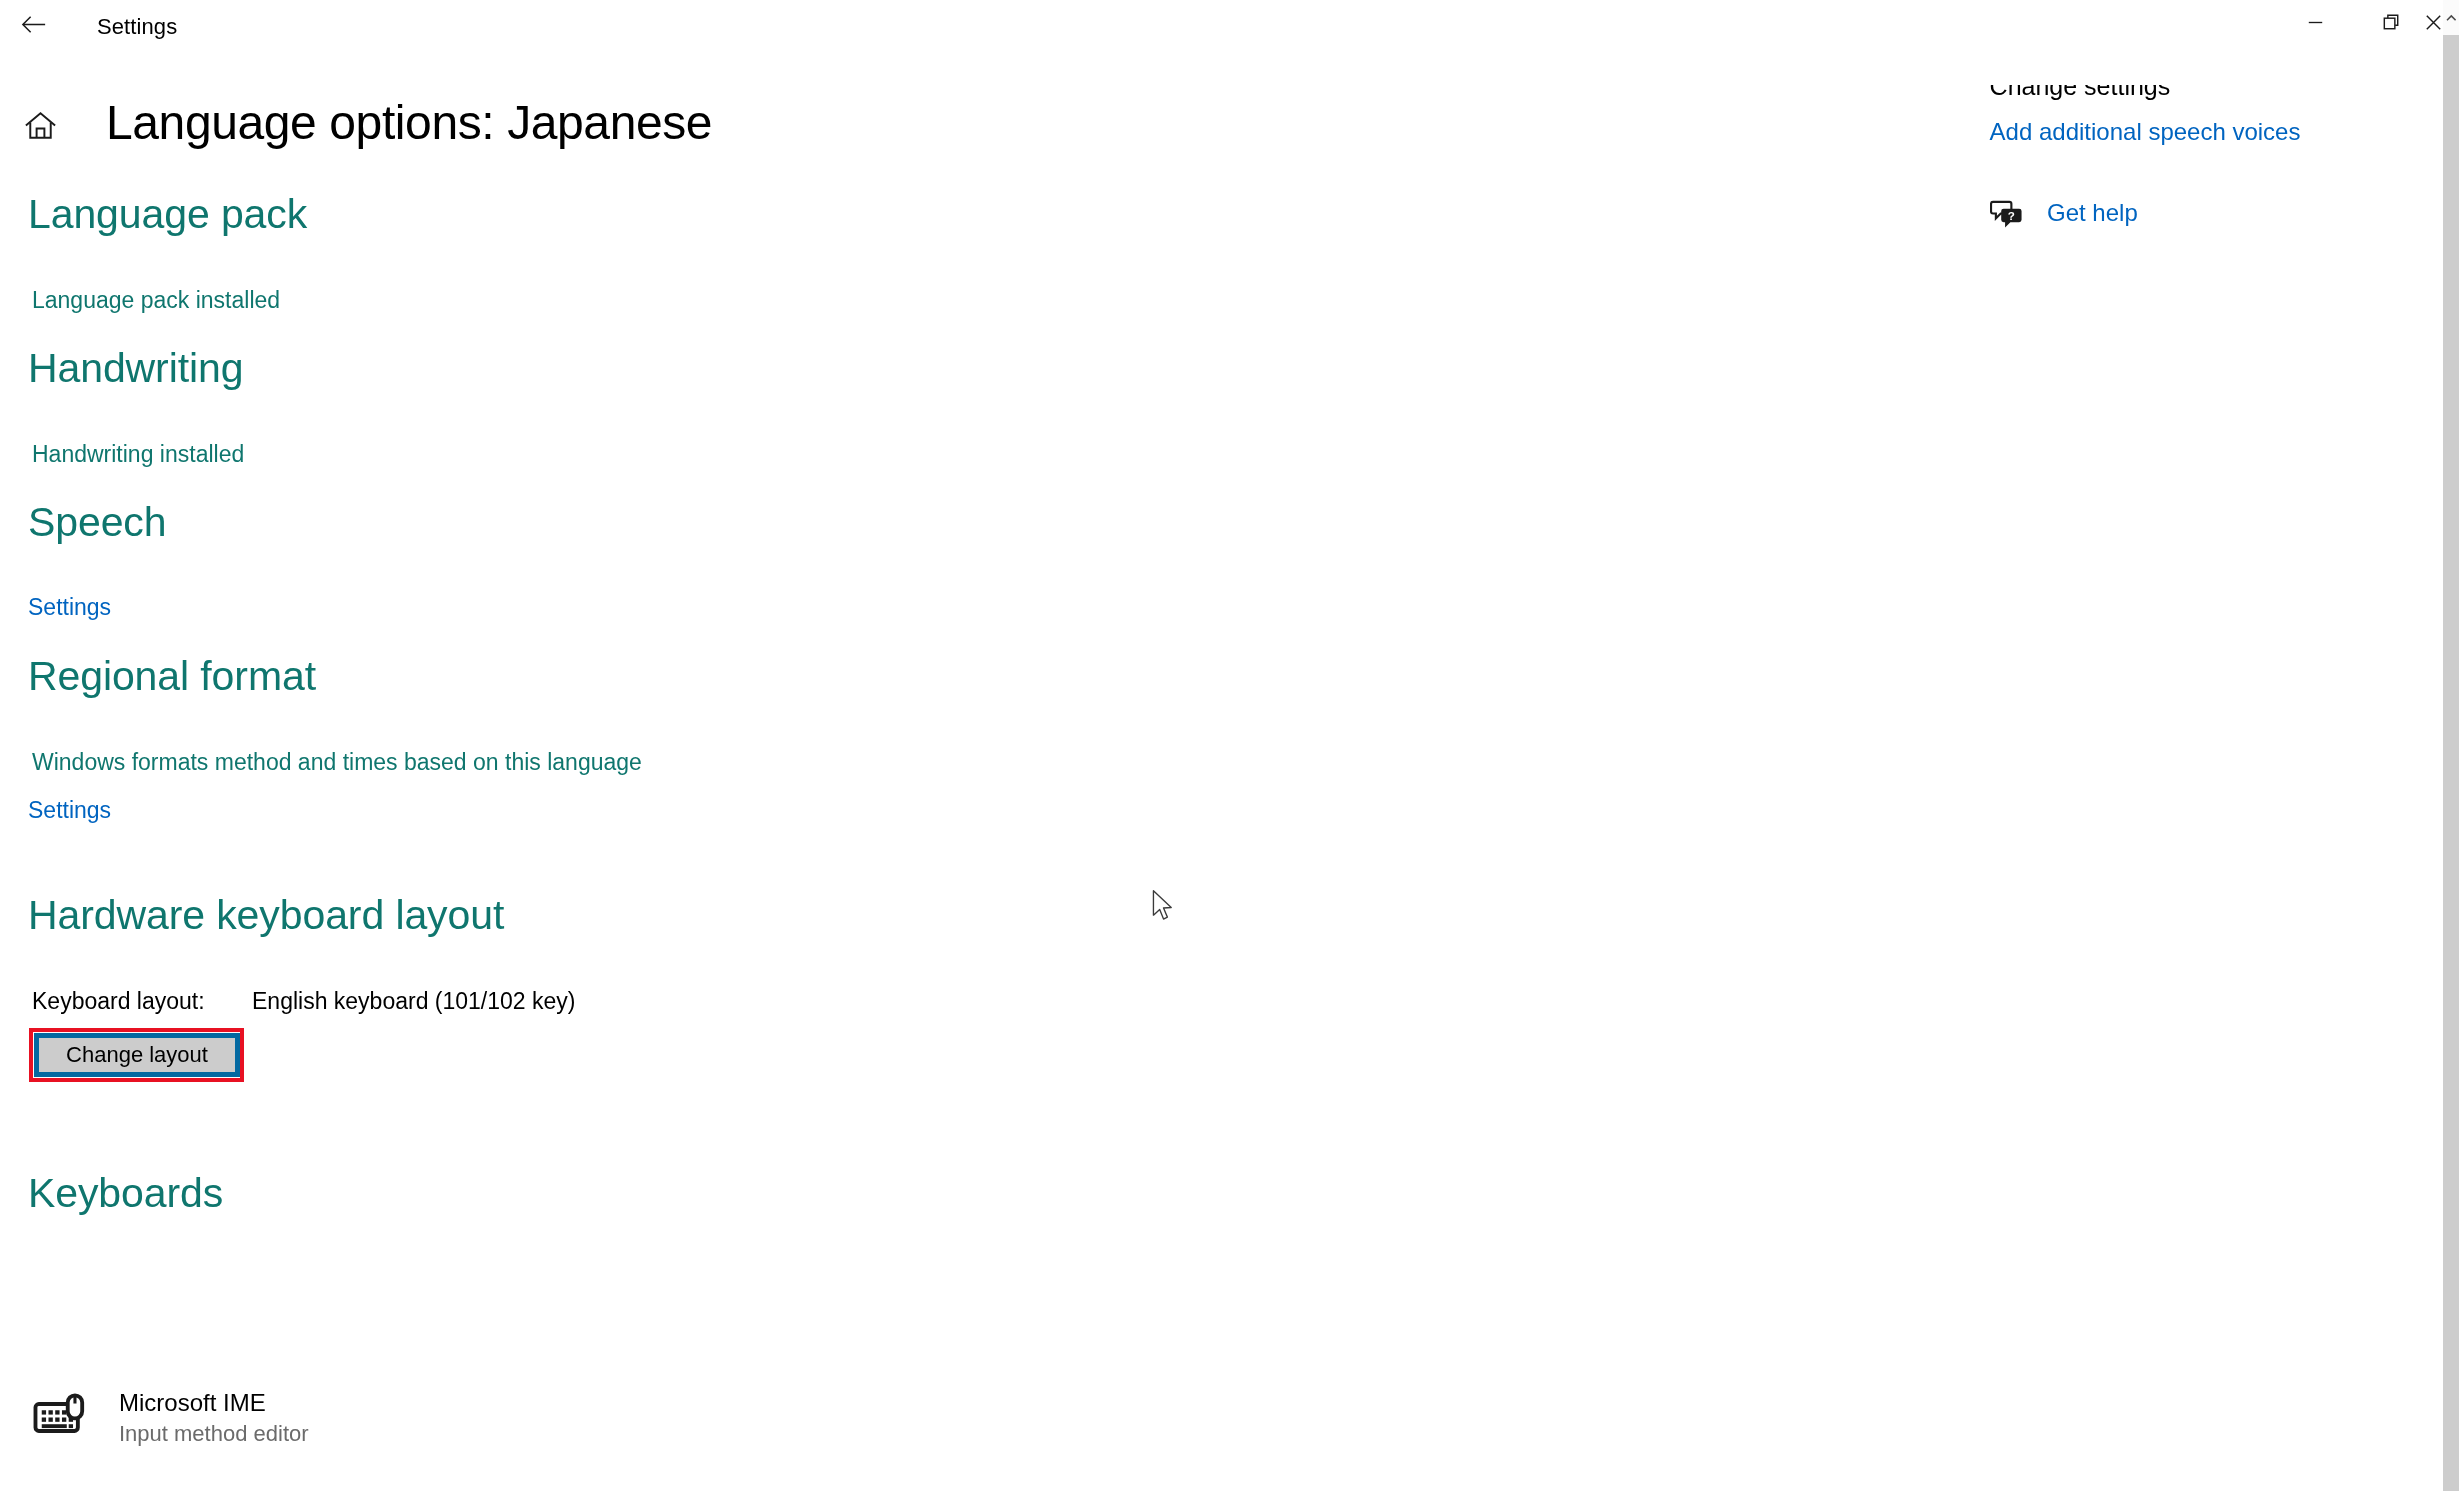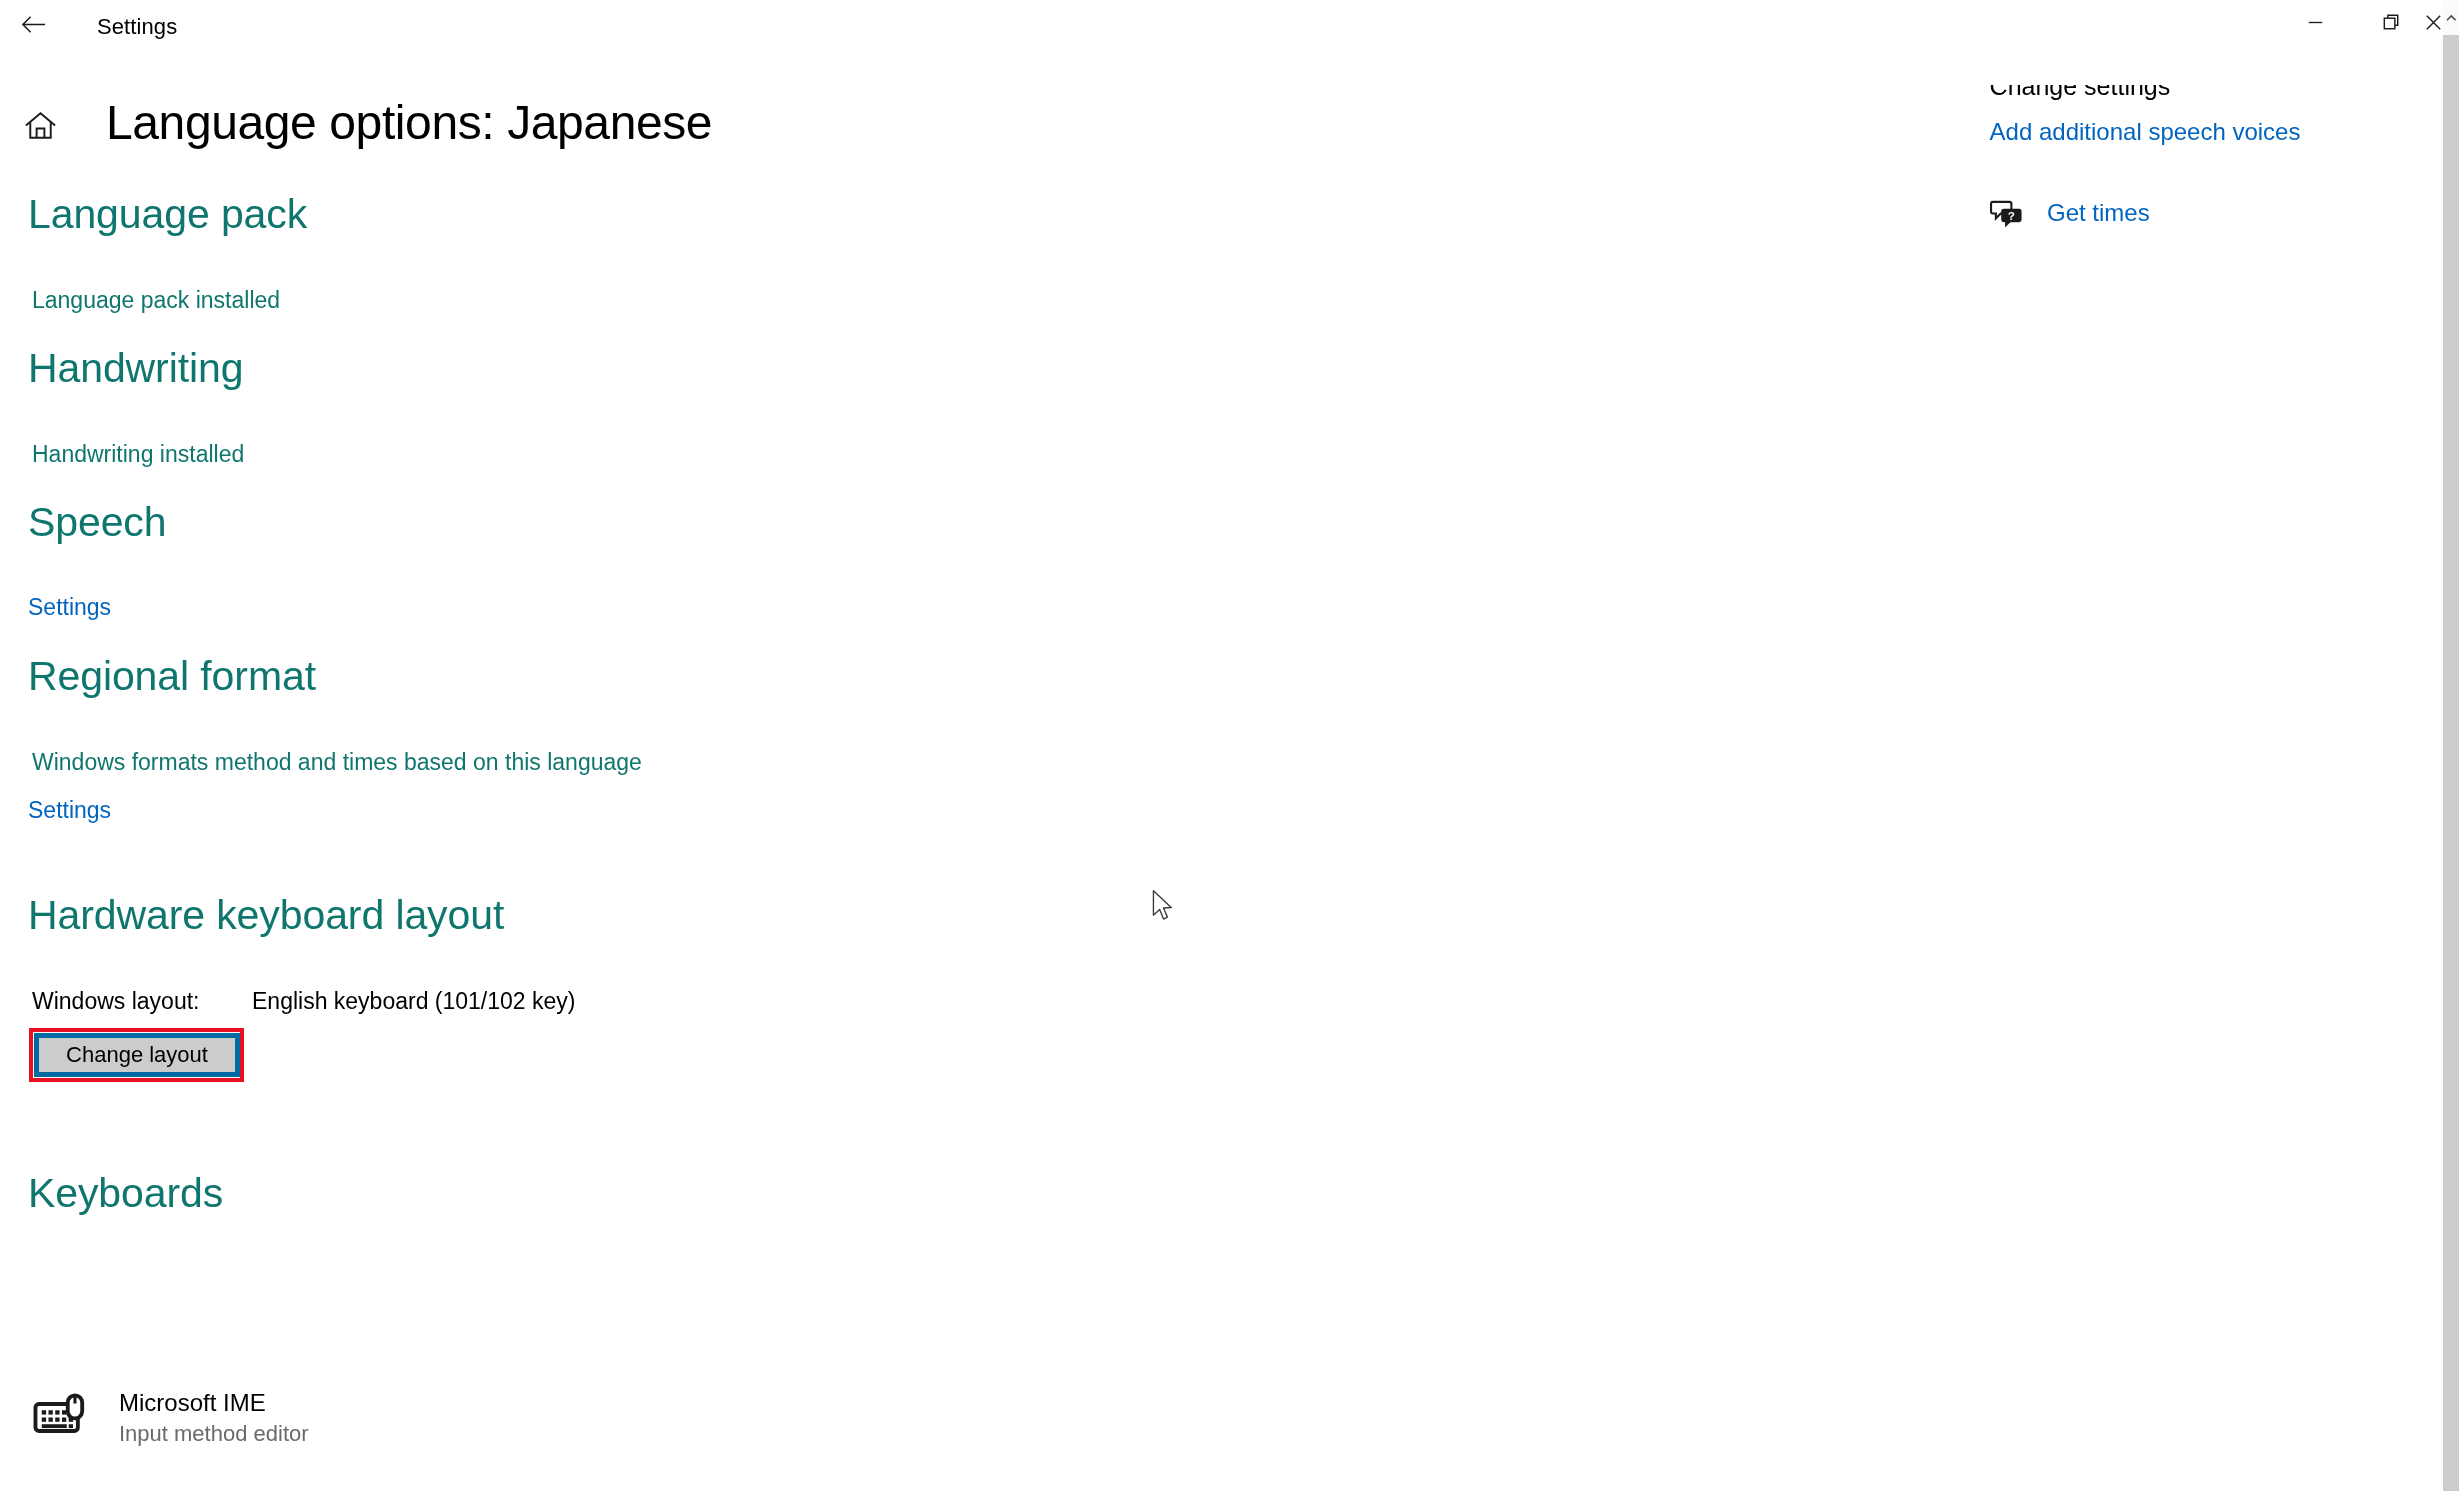--- a/index.html
+++ b/index.html
@@ -331,21 +331,21 @@
   <div class="body-text" style="top:439px;">Handwriting installed</div>
 
   <div class="sec-head" style="top:503px;">Speech</div>
   <div class="link" style="top:592px;">Settings</div>
 
   <div class="sec-head" style="top:657px;">Regional format</div>
   <div class="body-text" style="top:747px;">Windows formats method and times based on this language</div>
   <div class="link" style="top:795px;">Settings</div>
 
   <div class="sec-head" style="top:896px;">Hardware keyboard layout</div>
-  <div id="kb-layout-label">Windows layout:</div>
+  <div id="kb-layout-label">Keyboard layout:</div>
   <div id="kb-layout-value">English keyboard (101/102 key)</div>
 
   <div id="change-layout-highlight"></div>
   <button id="change-layout-button">Change layout</button>
 
   <div class="sec-head" style="top:1174px;">Keyboards</div>
 
 
   <div id="ime-row">
     <div id="ime-icon">
@@ -377,21 +377,21 @@
   <div id="speech-voices-link">Add additional speech voices</div>
 
   <div id="get-help-row">
     <div id="get-help-icon">
       <svg width="35" height="31" viewBox="0 0 36 32">
         <path d="M3 3 h17 a2 2 0 0 1 2 2 v8 a2 2 0 0 1 -2 2 h-9 l-5 5 v-5 h-3 a2 2 0 0 1 -2 -2 v-8 a2 2 0 0 1 2 -2 z" fill="#ffffff" stroke="#1b1b1b" stroke-width="2.2"></path>
         <path d="M14 10 h16 a2.5 2.5 0 0 1 2.5 2.5 v9 a2.5 2.5 0 0 1 -2.5 2.5 h-9 l-5.5 5.5 v-5.5 h-1.5 a2.5 2.5 0 0 1 -2.5 -2.5 v-9 a2.5 2.5 0 0 1 2.5 -2.5 z" fill="#1b1b1b"></path>
         <text x="22" y="21.5" font-family="Liberation Sans, sans-serif" font-size="12" font-weight="bold" fill="#ffffff" text-anchor="middle">?</text>
       </svg>
     </div>
-    <div id="get-help-label">Get times</div>
+    <div id="get-help-label">Get help</div>
   </div>
 </div>
 
 <div id="scrollbar">
   <div id="scroll-up-btn">
     <span>
       <svg width="10.6" height="8.6" viewBox="0 0 11 9">
         <path d="M1 6.5 L5.5 2 L10 6.5" fill="none" stroke="#4a4a4a" stroke-width="1.6"></path>
       </svg>
     </span>

